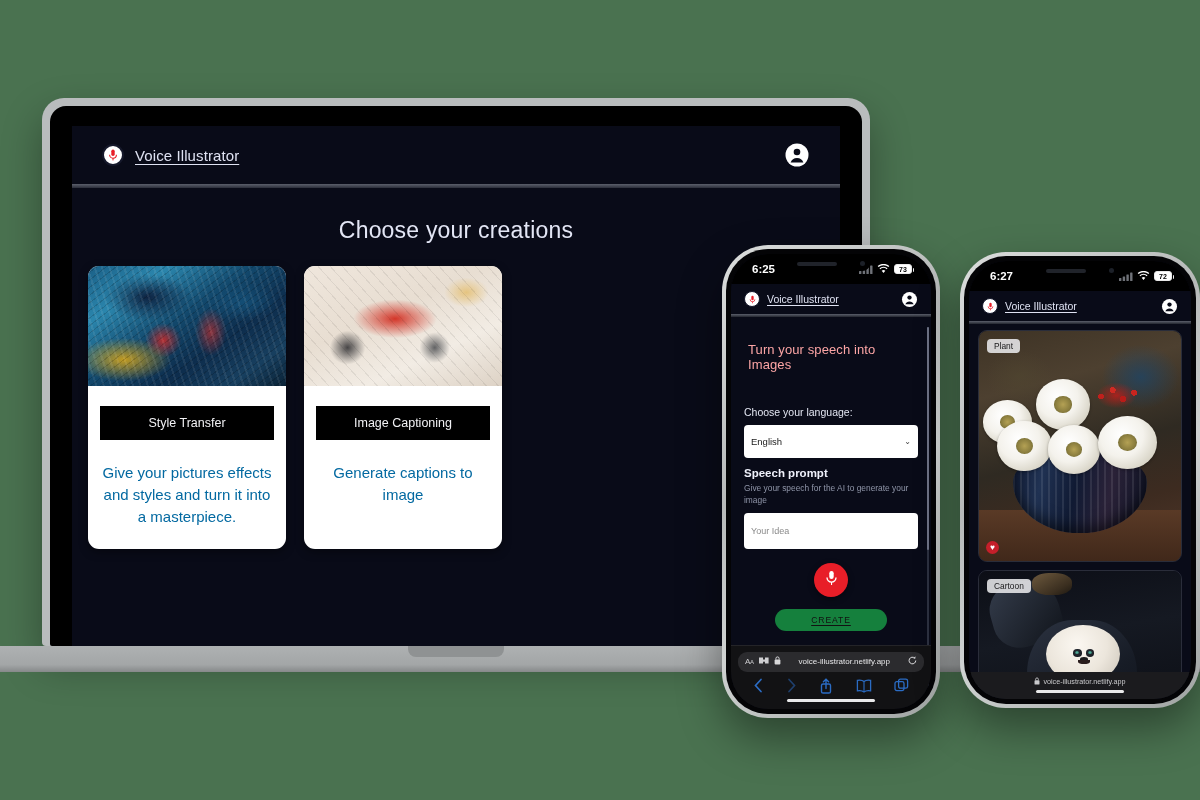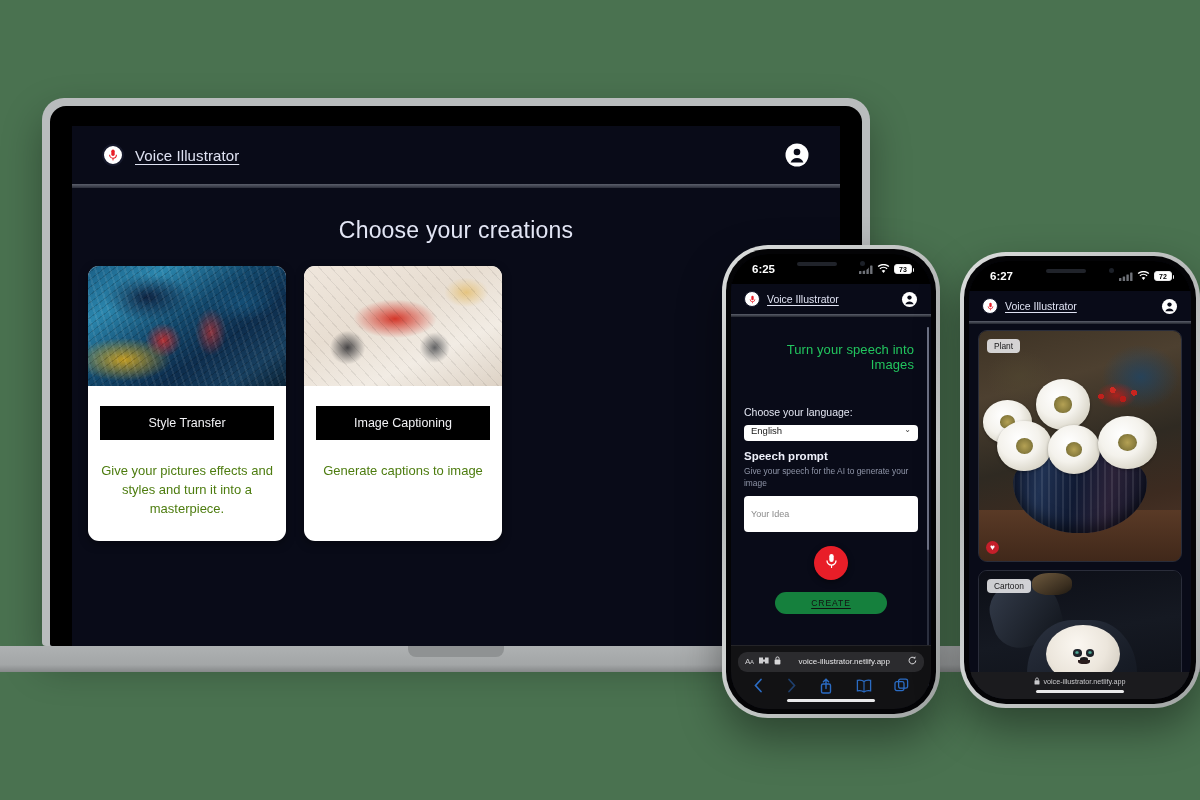--- a/index.html
+++ b/index.html
@@ -73,21 +73,21 @@
     box-shadow:0 3px 10px rgba(0,0,0,.4);
   }
   .card-img { height:120px; width:100%; position:relative; overflow:hidden; }
   .card-body { padding:20px 12px 22px; text-align:center; }
   .card-btn {
     background:#000; color:#f2f2f5; font-size:12.5px;
     padding:10px 22px; display:block; width:100%;
     border:none; cursor:pointer; font-family:inherit;
   }
   .card-desc {
-    margin-top:22px; font-size:13px; color:#4d7c0f;
+    margin-top:22px; font-size:15px; color:#0369a1;
     line-height:1.45;
   }
 
   
   .art1 {
     background:
       radial-gradient(ellipse 40% 30% at 18% 78%, rgba(225,170,20,.85) 0%, transparent 60%),
       radial-gradient(ellipse 14% 22% at 38% 62%, rgba(220,40,35,.8) 0%, transparent 65%),
       radial-gradient(ellipse 12% 30% at 62% 55%, rgba(215,45,40,.62) 0%, transparent 66%),
       radial-gradient(ellipse 30% 26% at 78% 30%, rgba(20,80,120,.9) 0%, transparent 62%),
@@ -188,27 +188,27 @@
   .ph-brand-name {
     color:#dfe2f2; font-size:10.5px; text-decoration:underline;
     text-underline-offset:2px; white-space:nowrap;
   }
   .ph-avatar { width:17px; height:17px; }
   .ph-hr { height:3px; background:linear-gradient(180deg,#5b5f6b,#23262f); }
 
   
   .mid-body { padding:0 13px; position:relative; height:calc(100% - 63px); }
   .mid-title {
-    color:#22c55e; text-align:right; font-size:13px;
+    color:#fca5a5; text-align:left; font-size:13px;
     padding:25px 4px 0; letter-spacing:.1px;
   }
   .lbl-lang { color:#e3e6f2; font-size:10.5px; margin-top:34px; }
   .sel-box {
-    margin-top:7px; background:#fff; border-radius:4px; height:16px;
-    display:flex; align-items:flex-start; justify-content:space-between;
+    margin-top:7px; background:#fff; border-radius:4px; height:33px;
+    display:flex; align-items:center; justify-content:space-between;
     padding:0 7px; font-size:9.5px; color:#1a1a1a; cursor:pointer;
   }
   .chev { font-size:8px; color:#444; }
   .lbl-prompt { color:#eef0fa; font-size:11.5px; font-weight:700; margin-top:9px; }
   .hint {
     color:#8f95a8; font-size:8.4px; line-height:1.45; margin-top:3px;
   }
   .txt-box {
     margin-top:7px; background:#fff; border-radius:4px; height:36px;
     display:flex; align-items:center; padding:0 7px;

